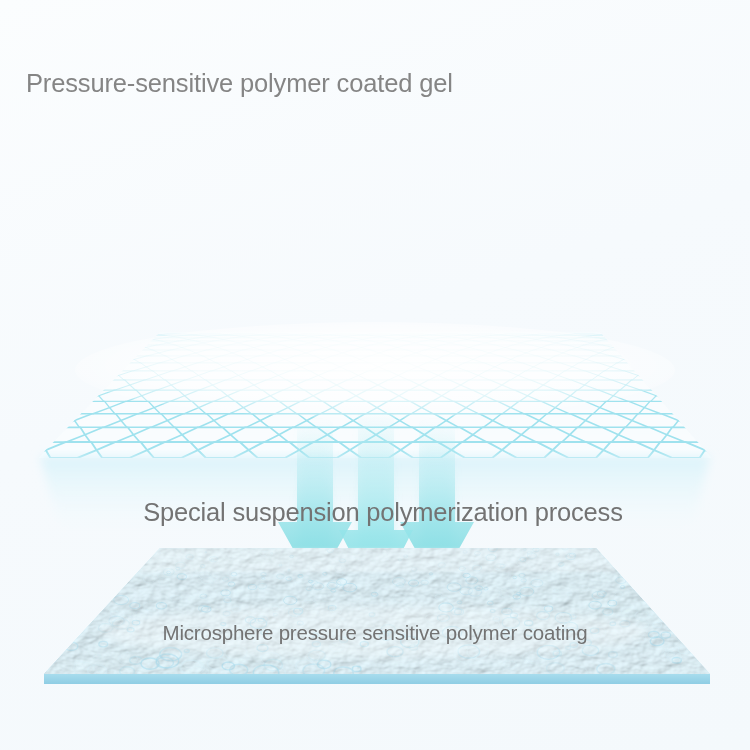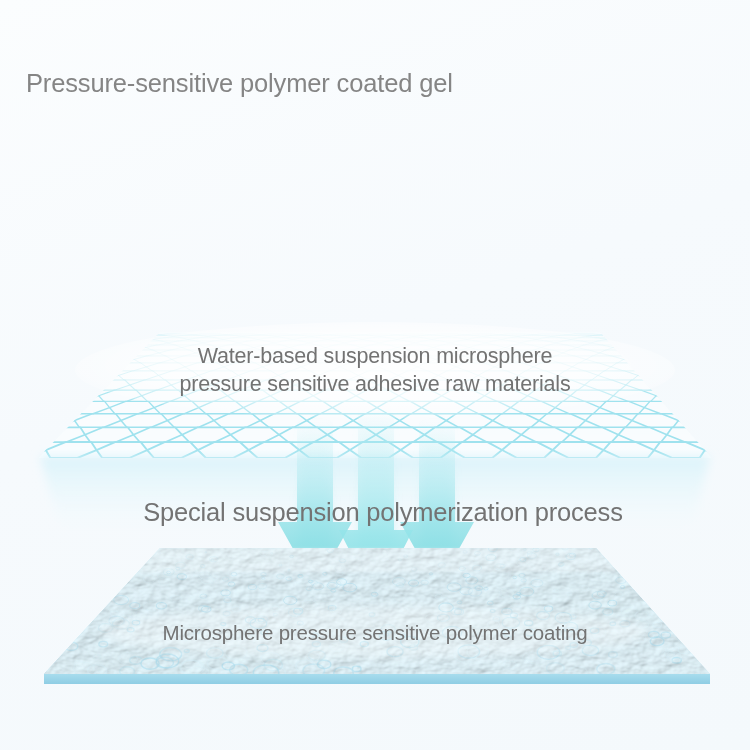--- a/index.html
+++ b/index.html
@@ -967,23 +967,19 @@
               <ellipse cx="528.7" cy="323.1" rx="4.2" ry="2.6" fill="none" stroke="#8ed2ea" stroke-width="1.14" opacity="0.65"></ellipse>
             </g>
         </g>
 
         <path d="M160 248 L596 248 L618 272 L138 272 Z" fill="#ffffff" opacity="0.22" filter="url(#tinyBlur)"></path>
       </g>
 
       <ellipse cx="375" cy="332" rx="275" ry="26" fill="#ffffff" opacity="0.30" filter="url(#softBlur)"></ellipse>
     </svg>
 
-    <div class="label" id="label-top">
-      <span class="ln1">Water-based suspension microsphere</span>
-      <span class="ln2">pressure sensitive adhesive raw materials</span>
-    </div>
 
     <div class="label" id="label-mid">Special suspension polymerization process</div>
 
     <div class="label" id="label-bottom">Microsphere pressure sensitive polymer coating</div>
   </div>
 
 </div>
 
 </body></html>

